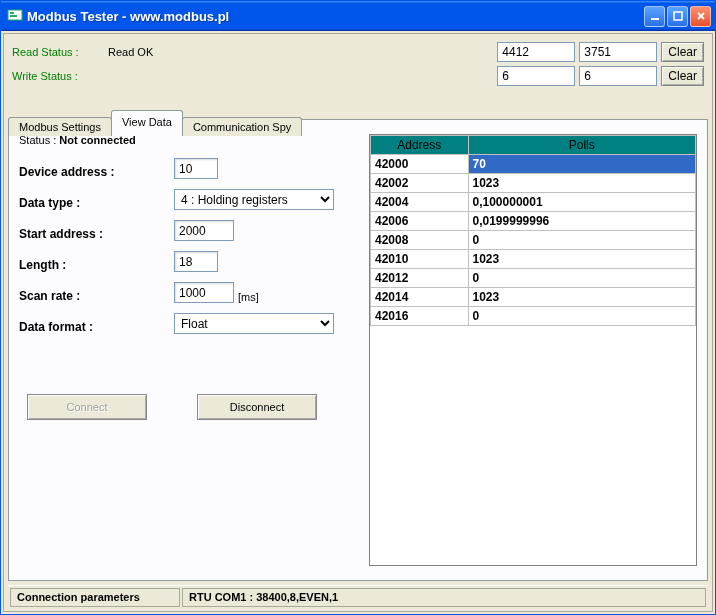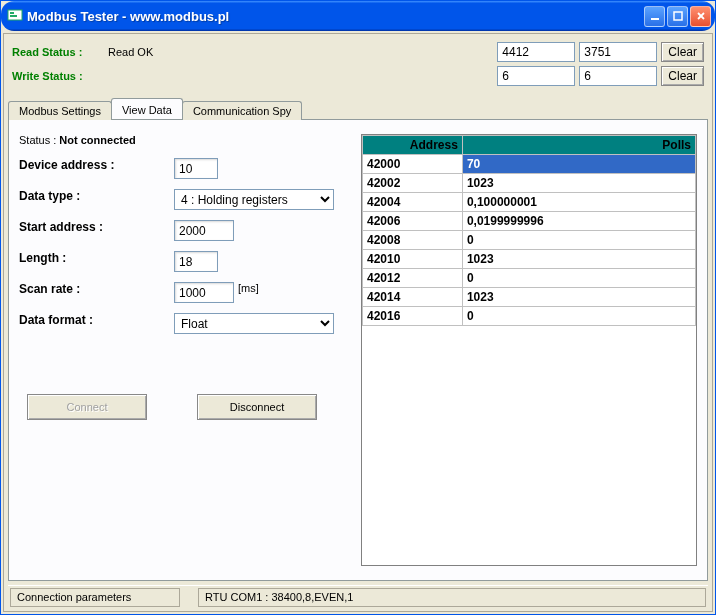--- a/index.html
+++ b/index.html
@@ -18,21 +18,20 @@
     display: flex;
     flex-direction: column;
   }
   .titlebar {
     height: 30px;
     background: linear-gradient(to bottom, #3f90ff 0%, #0055ea 8%, #0055ea 92%, #0030a0 100%);
     display: flex;
     align-items: center;
     padding: 0 4px 0 6px;
     color: white;
-    border-radius: 13px;
   }
   .titlebar .icon {
     margin-right: 4px;
     font-size: 14px;
   }
   .titlebar .title {
     font-weight: bold;
     font-size: 13px;
     flex: 1;
     text-shadow: 1px 1px 1px rgba(0,0,0,0.3);
@@ -73,21 +72,21 @@
   }
 
   .statusrow {
     display: flex;
     align-items: center;
     padding: 2px 0;
     gap: 6px;
   }
   .statusrow .lbl {
     color: #008000;
-    font-weight: bold;
+    font-weight: normal;
     width: 90px;
   }
   .statusrow .lbl::after { content: ' :'; }
   .statusrow .val { flex: 1; }
   .columns-head {
     display: flex;
     justify-content: flex-end;
     gap: 0;
     padding-right: 8px;
   }
@@ -129,50 +128,50 @@
     position: relative;
   }
   .tab {
     border: 1px solid #919b9c;
     border-bottom: none;
     background: #ece9d8;
     padding: 3px 10px;
     margin-right: -1px;
     border-radius: 3px 3px 0 0;
     position: relative;
-    top: 1px;
+    top: 17px;
     cursor: pointer;
   }
   .tab.active {
     background: #fcfcfe;
     z-index: 2;
     padding-top: 5px;
-    top: 0;
+    top: 12px;
   }
   .tabpanel {
     border: 1px solid #919b9c;
     background: #fcfcfe;
     margin: 0 4px;
     flex: 1;
     display: flex;
     padding: 14px 10px;
-    gap: 2px;
+    gap: 10px;
     min-height: 0;
   }
 
   .left-col {
     width: 340px;
     display: flex;
     flex-direction: column;
   }
   .status-line { margin-bottom: 12px; }
   .status-line b { font-weight: bold; }
   .form-row {
     display: flex;
-    align-items: flex-start;
+    align-items: flex-end;
     margin-bottom: 10px;
   }
   .form-row .flabel {
     width: 155px;
     font-weight: bold;
     font-size: 12px;
   }
   .form-row .flabel::after { content: ' :'; }
   .form-row input[type=text] {
     background: white;
@@ -222,22 +221,22 @@
     overflow: auto;
   }
   table.data {
     width: 100%;
     border-collapse: collapse;
     table-layout: fixed;
   }
   table.data th {
     background: #008080;
     color: #000;
-    text-align: right;
-    font-weight: bold;
+    text-align: center;
+    font-weight: normal;
     padding: 2px 4px;
     border: 1px solid #c0c0c0;
     font-size: 12px;
     height: 18px;
   }
   table.data td {
     border: 1px solid #c0c0c0;
     padding: 1px 4px;
     font-size: 12px;
     font-weight: bold;
@@ -248,23 +247,24 @@
     background: #3169c6;
     color: white;
   }
   table.data col.c1 { width: 30%; }
   table.data col.c2 { width: 70%; }
 
   .statusbar {
     border-top: 1px solid #fff;
     display: flex;
     padding: 2px;
-    gap: 18px;
+    gap: 2px;
     height: 24px;
     margin: 4px 4px 2px 4px;
+    font-weight: bold;
   }
   .statusbar .cell {
     border: 1px solid #aca899;
     padding: 2px 6px;
     background: #ece9d8;
   }
   .statusbar .cell:first-child { width: 170px; }
   .statusbar .cell:last-child { flex: 1; }
 </style>
 </head>

